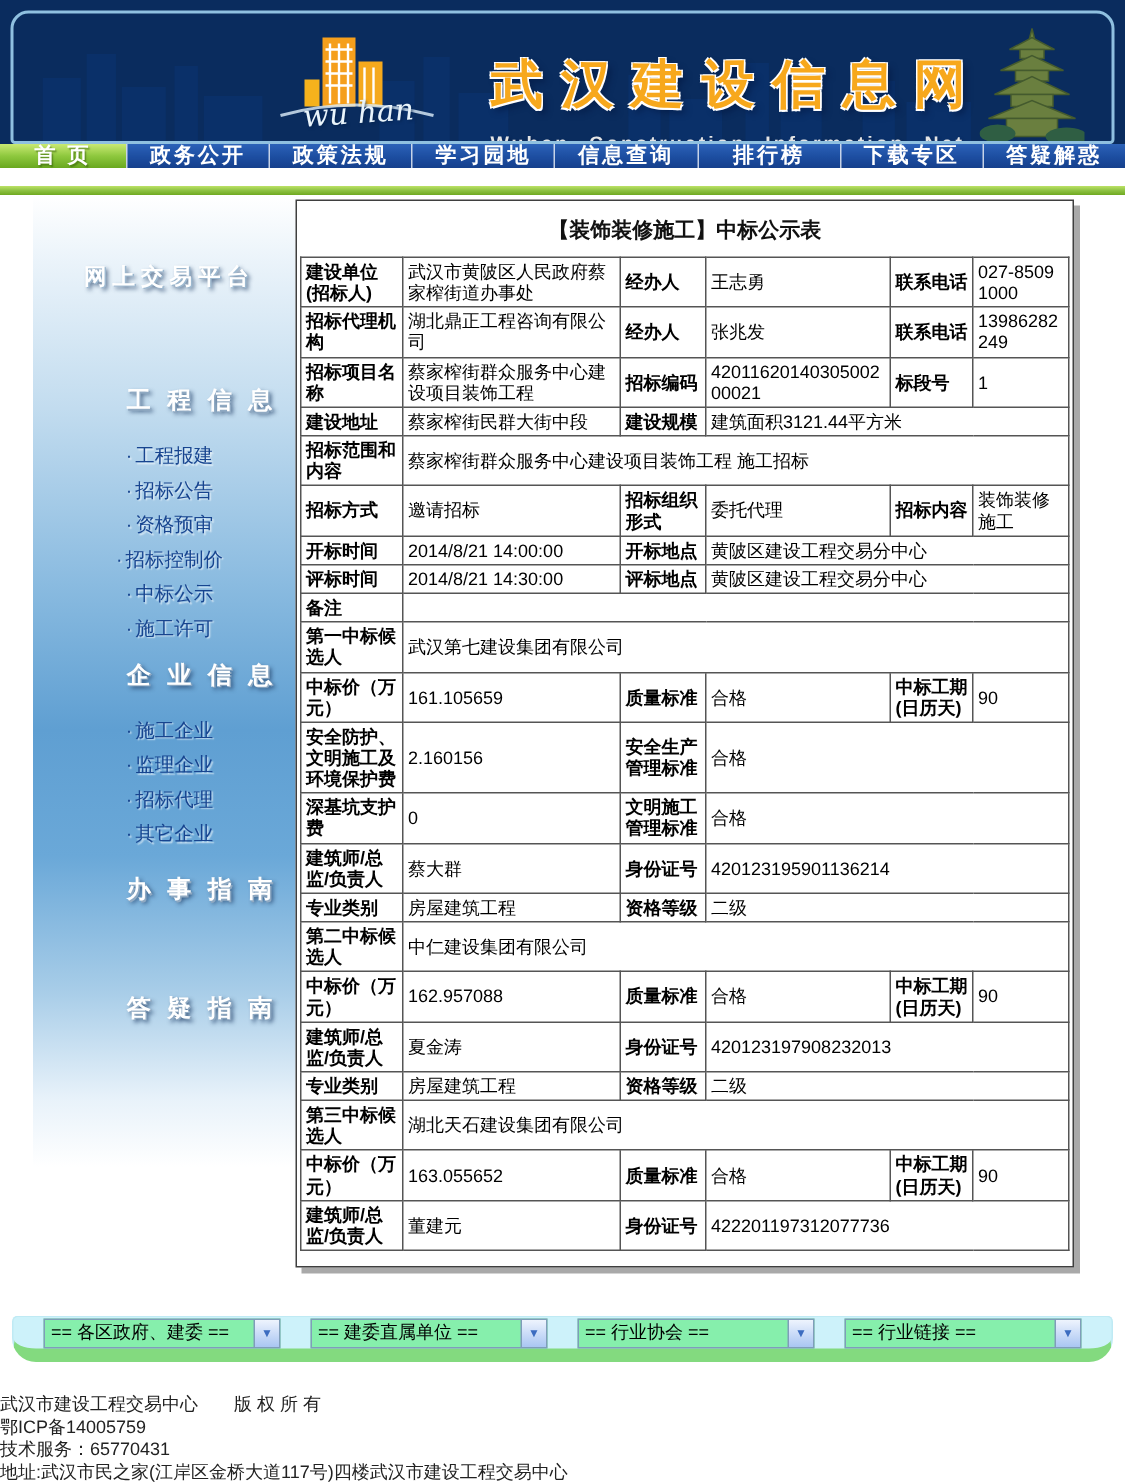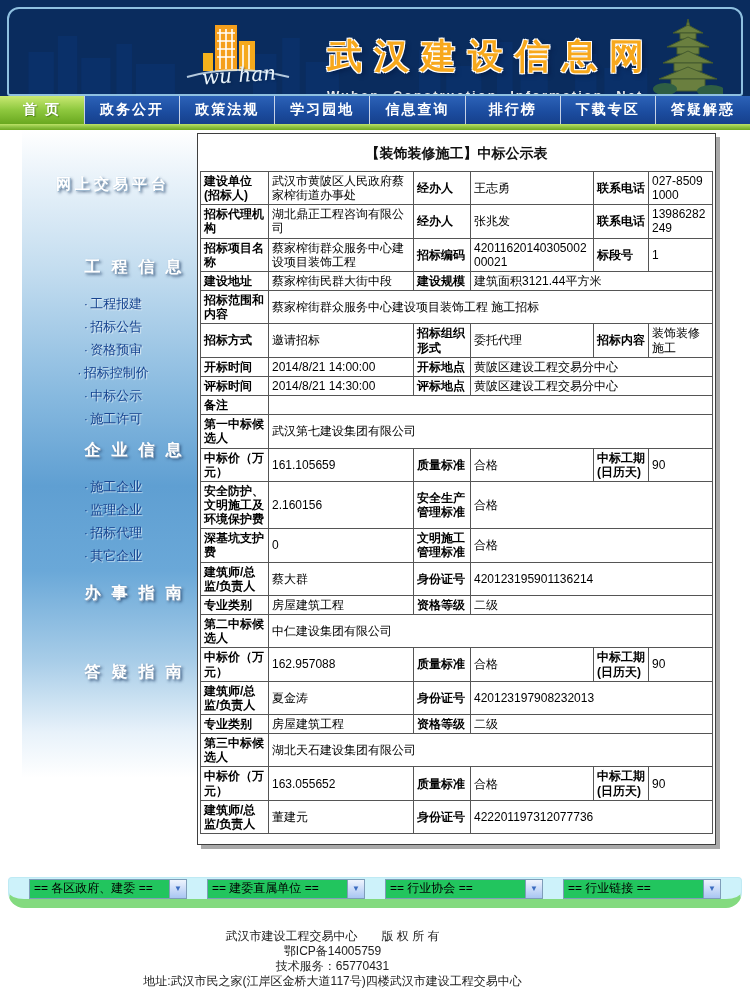--- a/index.html
+++ b/index.html
@@ -23,21 +23,21 @@
     color:#e9f4fb; font-size:20px; font-style:italic; font-family:"DejaVu Serif",serif;
     text-shadow:1px 1px 2px rgba(0,30,70,.6); transform:rotate(-4deg); }
   #title-block { position:absolute; left:318px; top:12px;margin-top:12px; }
   #site-title {
     font-size:35px; font-weight:bold; letter-spacing:12px; color:#f7a81c; white-space:nowrap;
     text-shadow:-1px -1px 0 #fff,1px -1px 0 #fff,-1px 1px 0 #fff,1px 1px 0 #fff,3px 3px 4px rgba(0,20,60,.55);
   }
   #site-subtitle { margin-top:8px; font-size:13px; font-weight:bold; color:#e5e5e5;
     letter-spacing:2px; word-spacing:7px; white-space:nowrap; text-shadow:1px 1px 2px rgba(0,20,60,.6); }
   
-  #nav { position:absolute; top:96px; left:0; width:750px; height:28px; background:#1c4da0; display:flex; }
+  #nav { position:absolute; top:96px; left:0; width:750px; height:16px; background:#1c4da0; display:flex; }
   .nav-item { flex:1; display:flex; align-items:center; justify-content:center;
     color:#fff; font-size:14px; font-weight:bold; letter-spacing:2px;
     border-left:1px solid rgba(255,255,255,.75); cursor:pointer;
     background:linear-gradient(180deg,#2c62b8 0%,#1c4da0 55%,#16408c 100%); }
   .nav-item:first-child { border-left:none; flex:0 0 84px;
     background:linear-gradient(180deg,#c9e973 0%,#8ec83e 50%,#69a81f 100%); color:#fff;
     text-shadow:1px 1px 1px rgba(40,80,0,.5); }
   #nav-strip { position:absolute; top:124px; left:0; width:750px; height:6px;
     background:linear-gradient(180deg,#bce266 0%,#8ec243 50%,#6fa921 100%); }
   
@@ -59,28 +59,28 @@
   #bid-table { margin:8px auto 0 auto; border-collapse:collapse; width:512px; table-layout:fixed;
     border:1px solid #333; }
   #bid-table td { border:1px solid #555; font-size:12px; line-height:1.18; padding:2px 3px;
     color:#000; vertical-align:middle; word-break:break-all; }
   #bid-table td.lbl { font-weight:bold; }
   
   #linkbar { position:absolute; top:877px; left:8px; width:734px; height:31px;
     background:#cdf2fa; border:1px solid #bfeaf4; border-bottom:9px solid #83da7f;
     border-radius:4px 4px 16px 16px;
     display:flex; align-items:center; justify-content:space-evenly; }
-  .dropdown { width:158px; height:20px; background:#22c55e; border:1px solid #7f9db9;
+  .dropdown { width:158px; height:20px; background:#86efac; border:1px solid #7f9db9;
     display:flex; align-items:center; cursor:pointer; }
   .dropdown .dd-text { flex:1; font-size:12px; color:#000; padding-left:4px; white-space:nowrap; overflow:hidden; }
   .dd-btn { width:17px; height:18px; margin-right:0; border-left:1px solid #7f9db9;
     background:linear-gradient(180deg,#eef4fd 0%,#cbdcf8 50%,#a9c6f2 100%);
     display:flex; align-items:center; justify-content:center; font-size:8px; color:#3c6cc0; }
   
-  #footer { position:absolute; top:929px; left:0; width:665px; text-align:center; }
+  #footer { position:absolute; top:929px; left:0; width:665px; text-align:left; }
   .foot-line { font-size:12px; color:#222; line-height:15px; }
 </style>
 </head>
 <body>
 
 <div id="top-zone">
   <div id="header-box">
     <svg id="skyline" viewBox="0 0 750 70" preserveAspectRatio="none">
       <g fill="#0a3575">
         <rect x="20" y="28" width="26" height="42"></rect>

